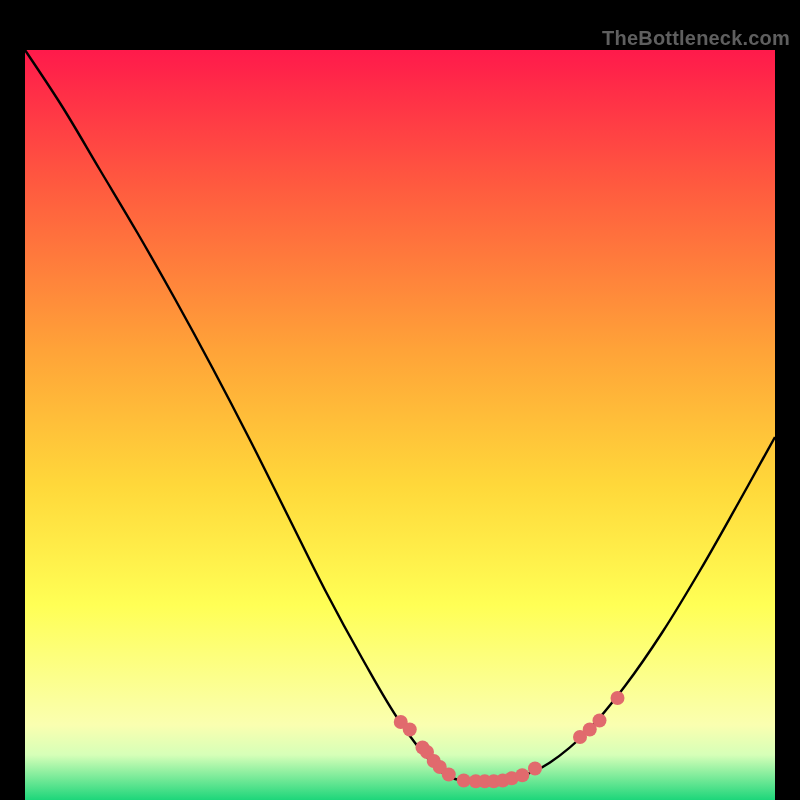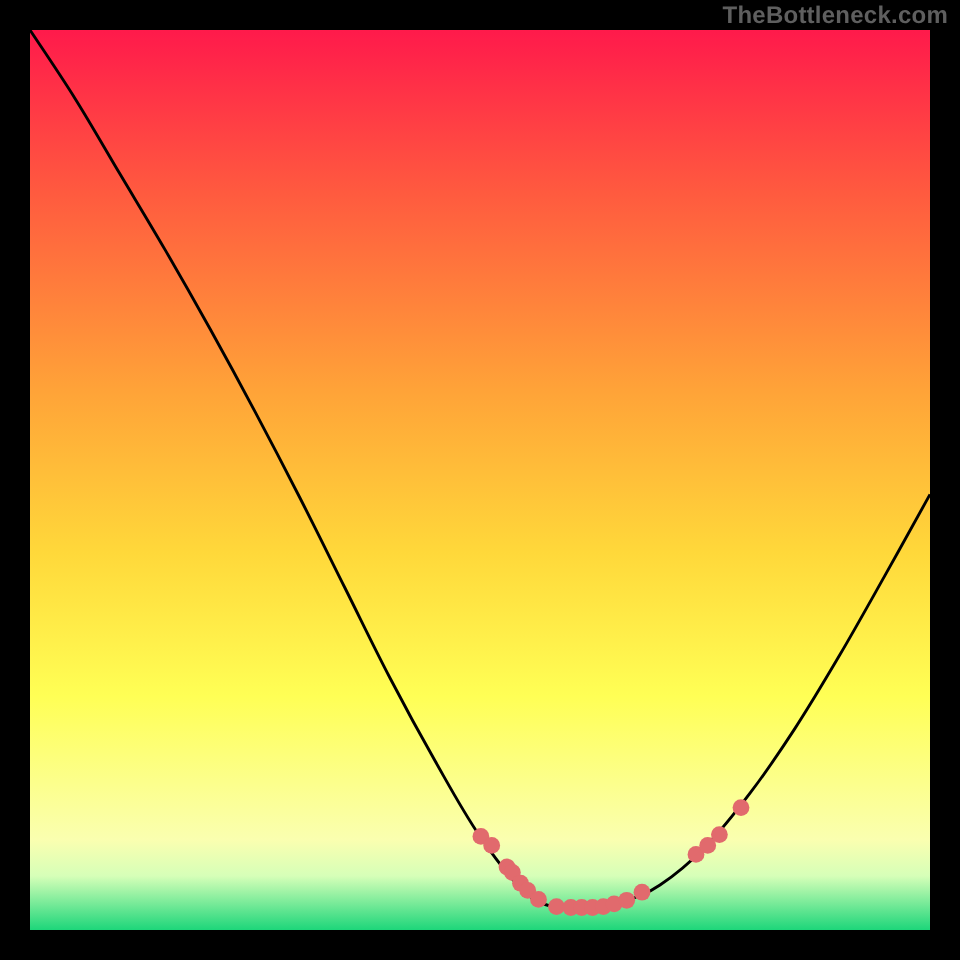--- a/index.html
+++ b/index.html
@@ -2,20 +2,21 @@
 <html><head>
 <meta charset="utf-8">
 <style>
   * { margin: 0; padding: 0; box-sizing: border-box; }
   html, body { width: 800px; height: 800px; background: #000; overflow: hidden; }
   .stage {
     position: relative;
     width: 800px;
     height: 739px;
     background: #000;
+    margin-top: 25px;
   }
   .plot {
     position: absolute;
     left: 25px;
     top: 25px;
     width: 750px;
     height: 750px;
     
   }
   .watermark {

